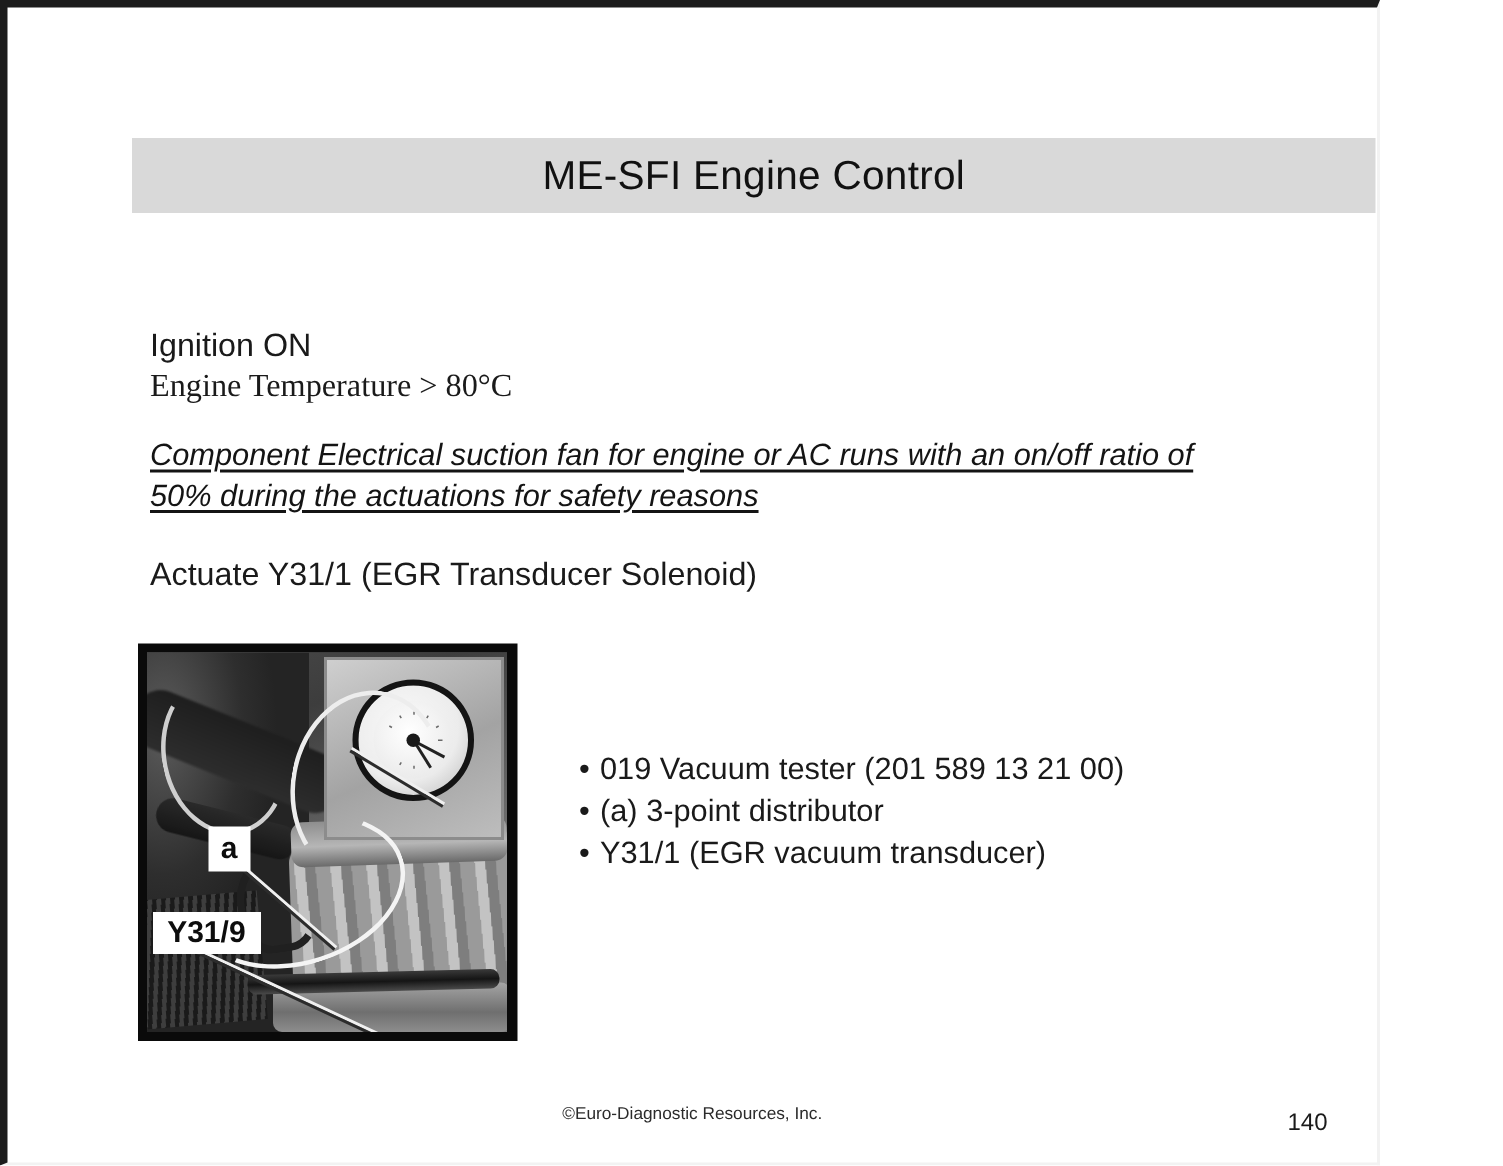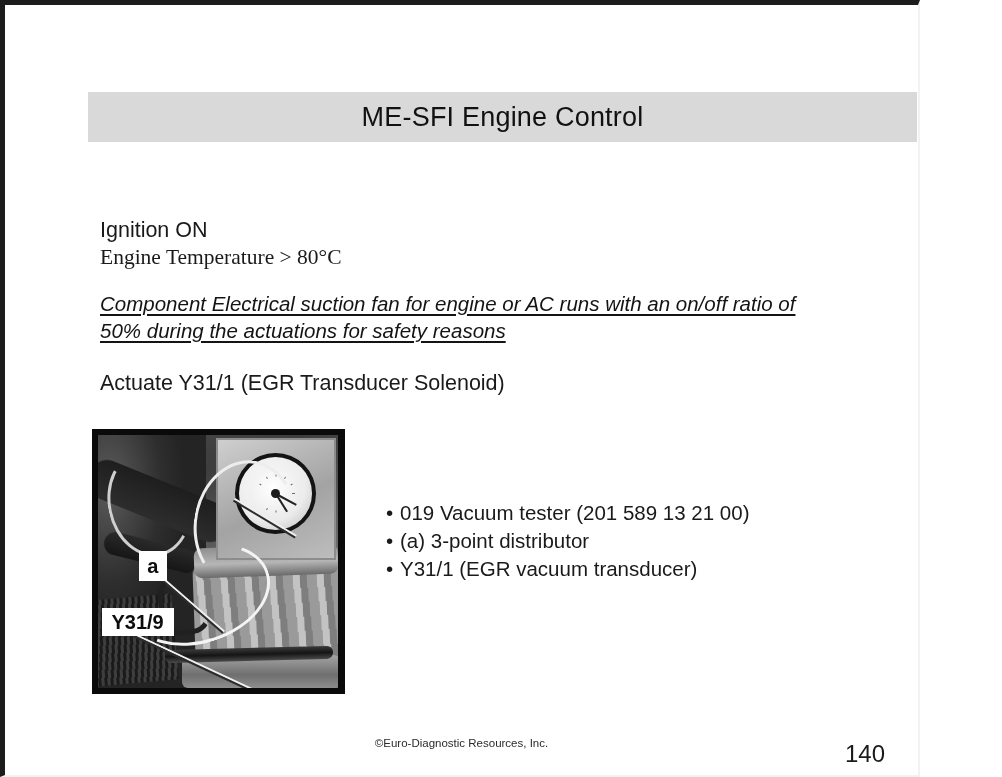--- a/index.html
+++ b/index.html
@@ -292,21 +292,21 @@
     top: 712px;
     text-align: center;
     font-size: 11.5px;
     color: #2b2b2b;
     margin-top: 20px;
   }
   #page-number {
     position: absolute;
     right: 33px;
     top: 735px;
-    font-size: 24px;
+    font-size: 16px;
     color: #1a1a1a;
   }
 </style>
 </head>
 <body>
 
 <div id="slide">
 
   <div id="title-band">
     <span class="title-text">ME-SFI Engine Control</span>

